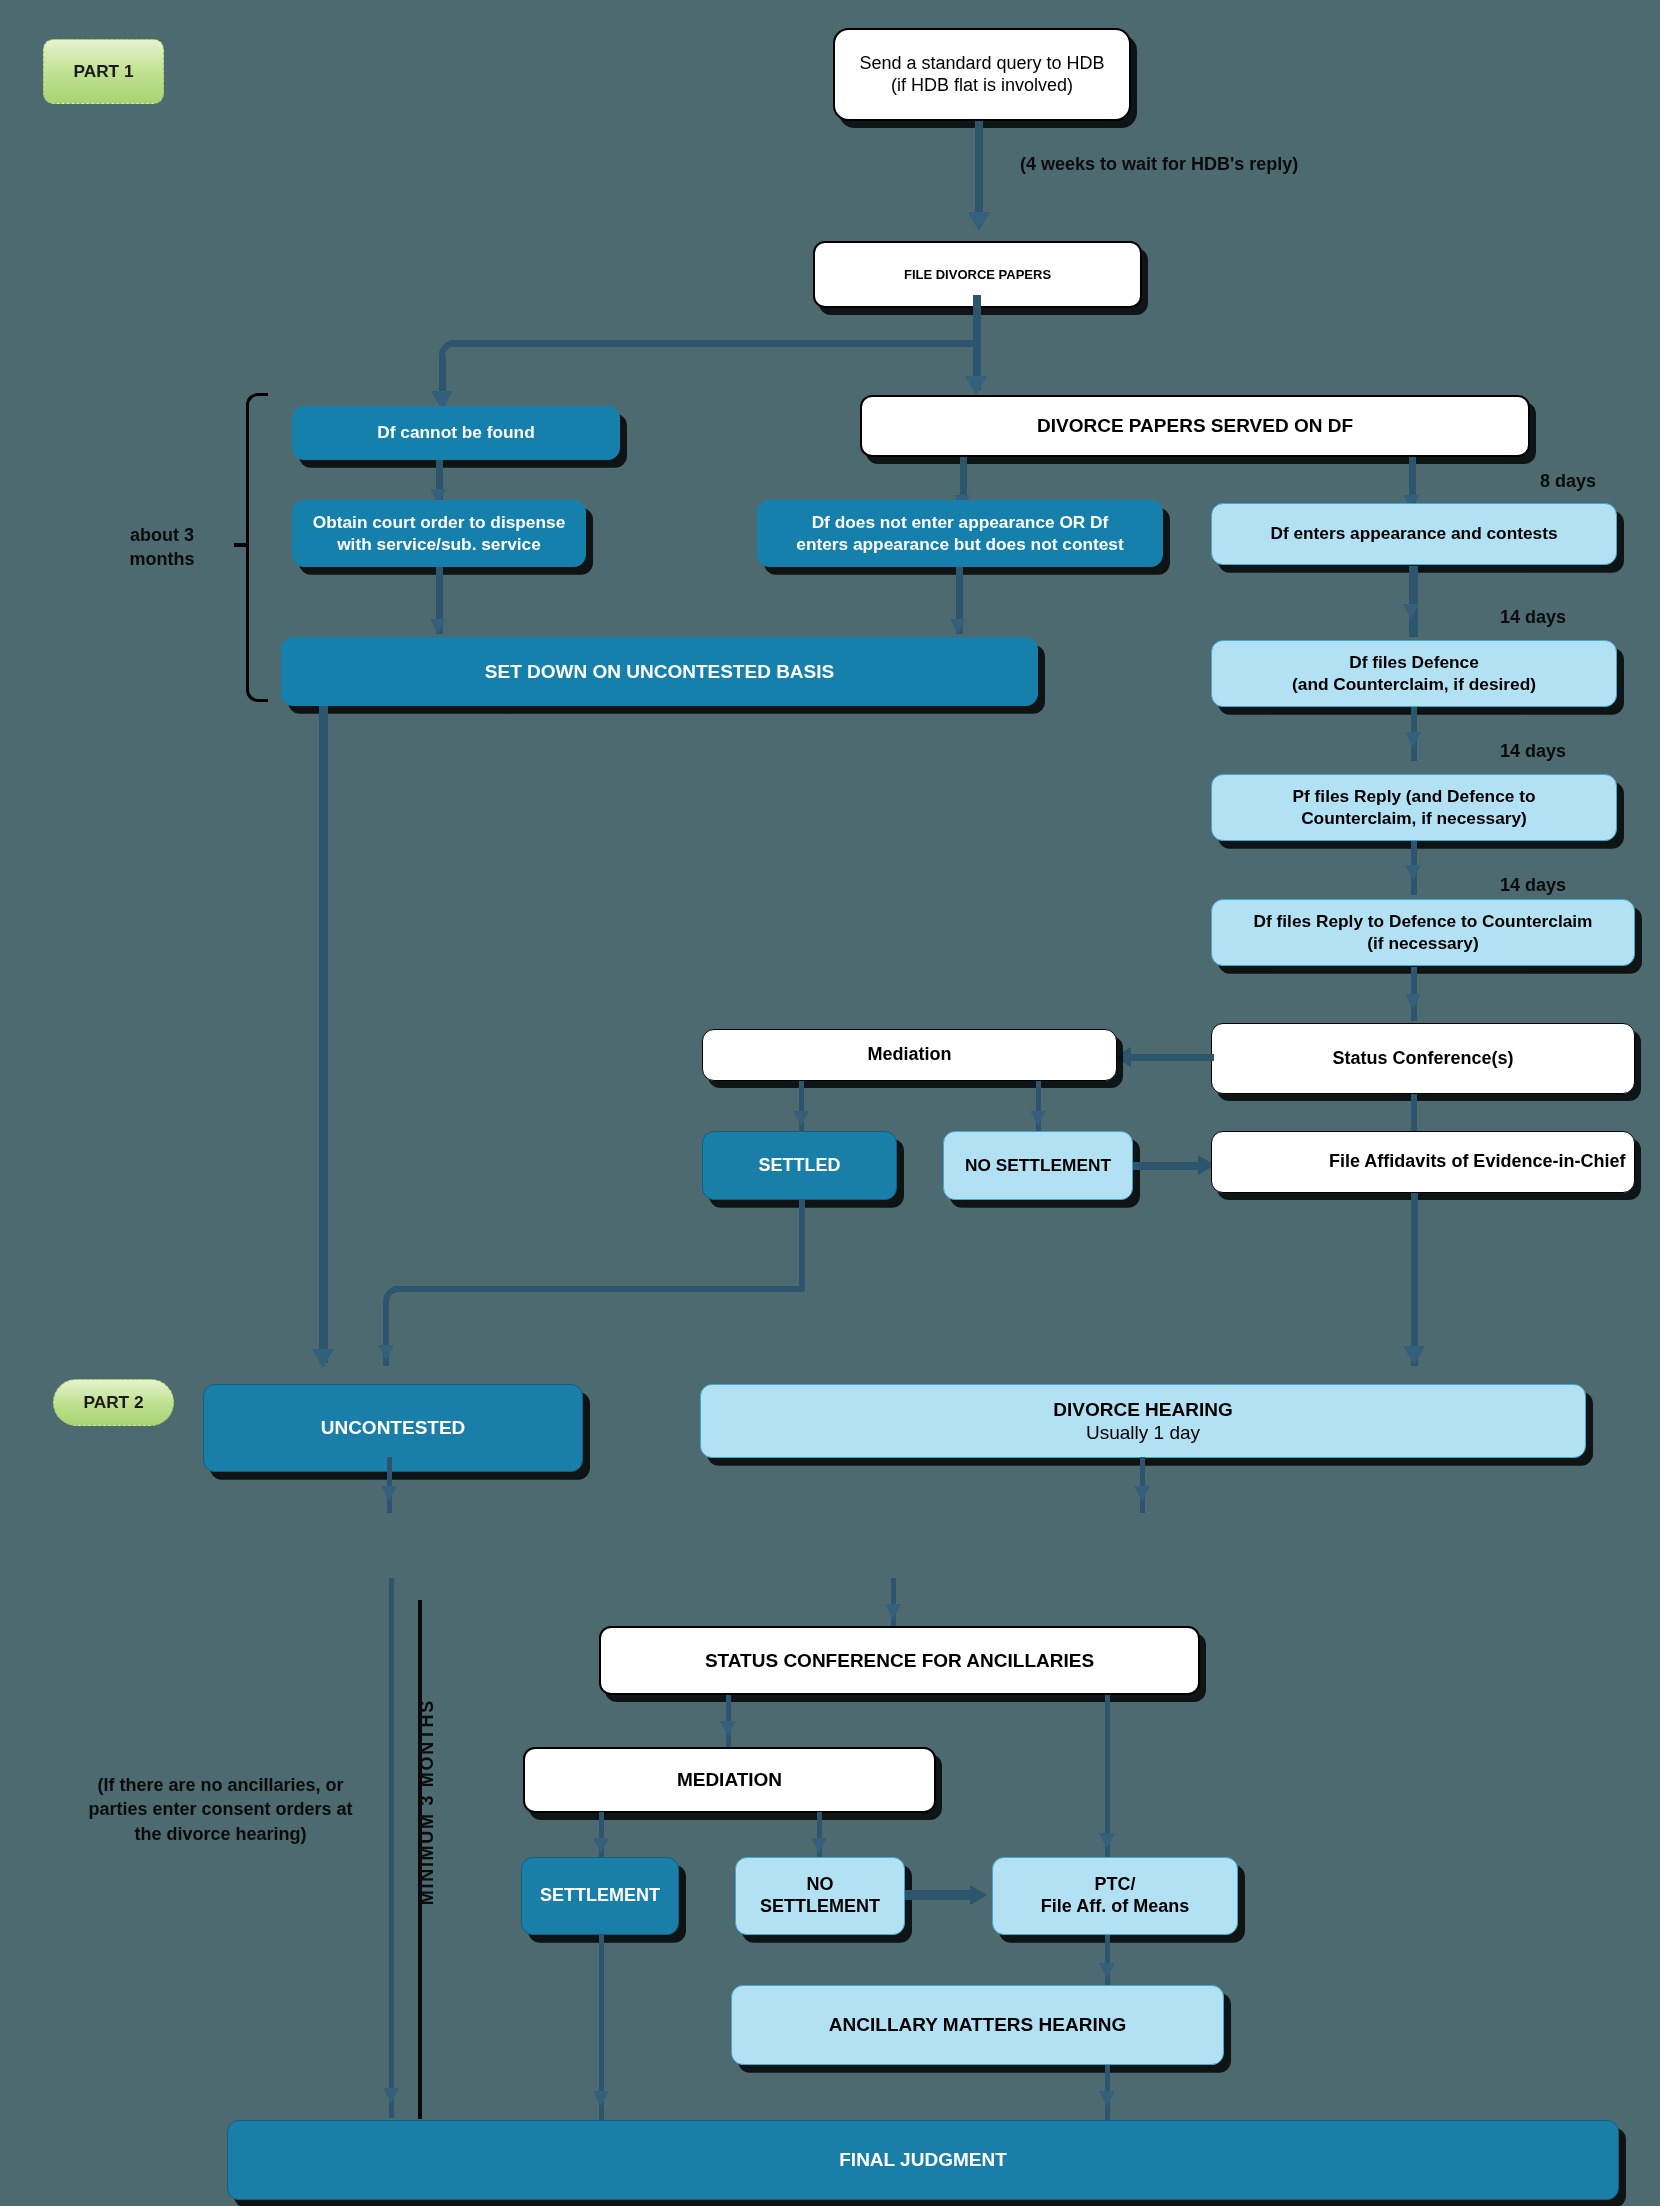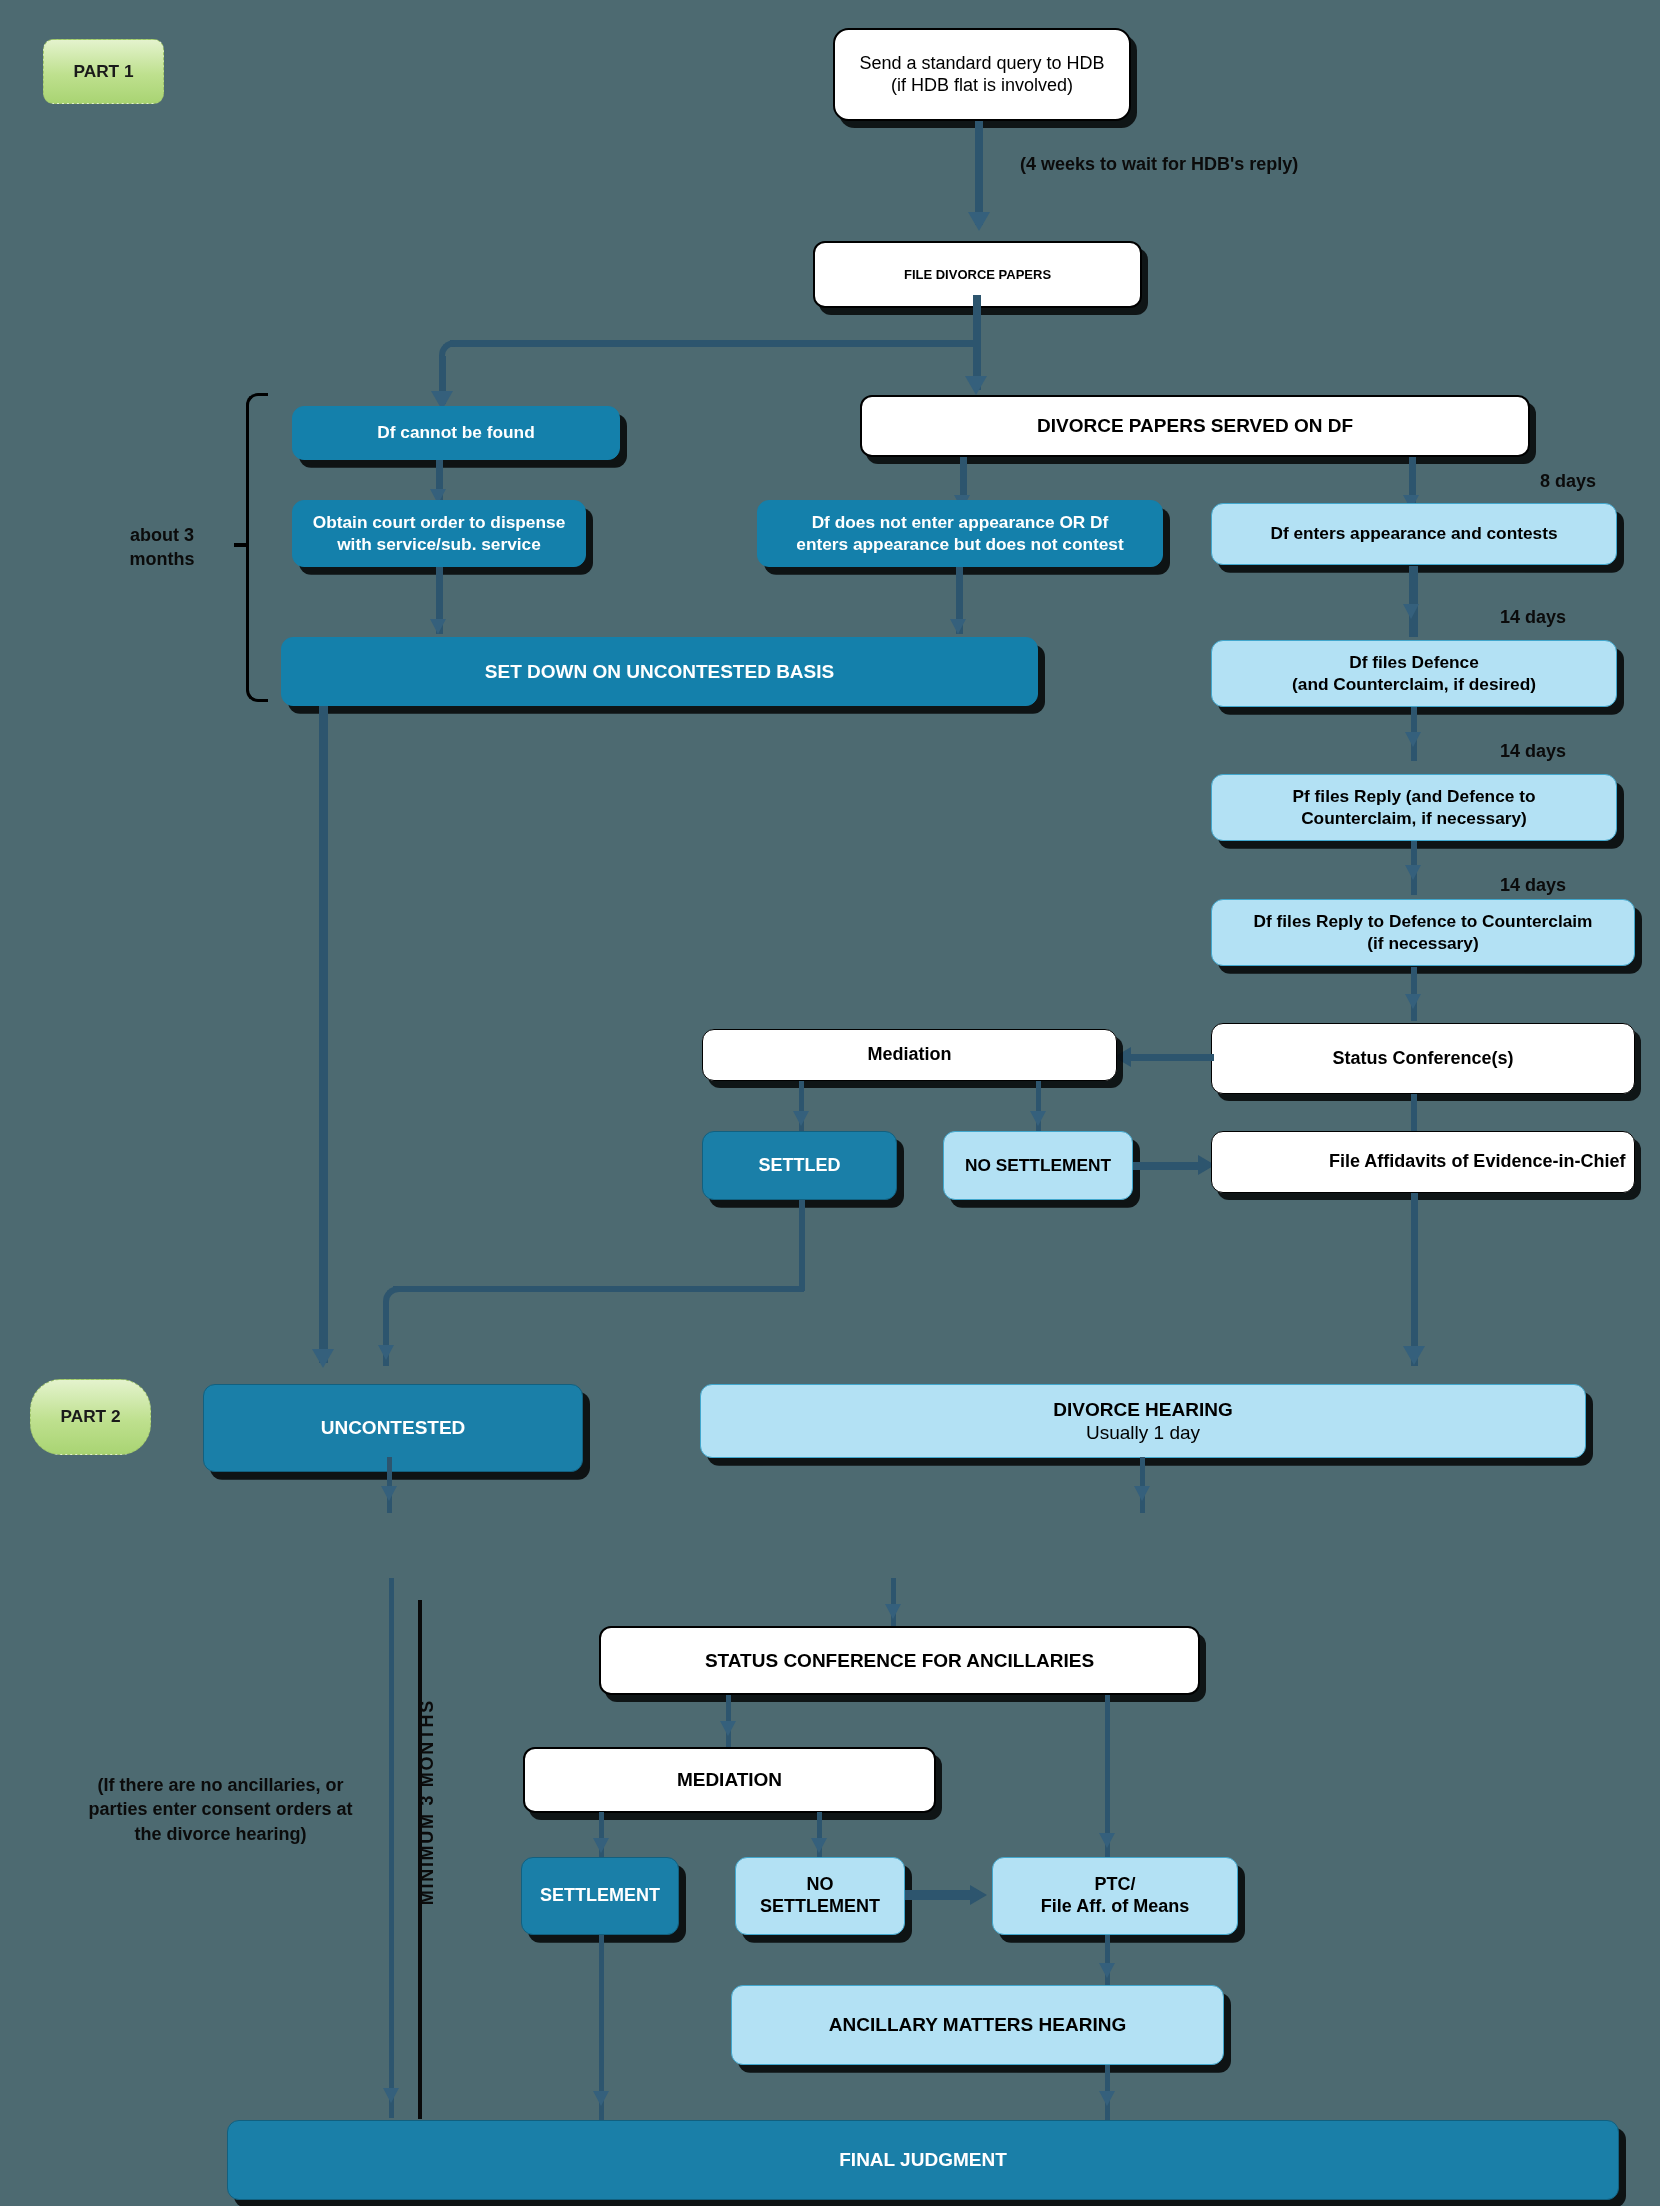--- a/index.html
+++ b/index.html
@@ -140,21 +140,21 @@
 </style>
 </head>
 <body>
 
 <div id="canvas">
 
   <div class="node n-green" style="left:43px;top:39px;width:121px;height:65px;font-size:17.3px;">
     <span class="lbl">PART 1</span>
   </div>
 
-  <div class="node n-green" style="left:30px;top:1379px;width:121px;height:76px;font-size:17.3px;border-radius:31px;">
+  <div class="node n-green" style="left:53px;top:1379px;width:121px;height:47px;font-size:17.3px;border-radius:31px;">
     <span class="lbl">PART 2</span>
   </div>
 
   <div class="node n-white" style="left:833px;top:28px;width:298px;height:93px;font-size:18px;font-weight:normal;border-radius:15.6px;">
     <span class="lbl">
       <span>Send a standard query to HDB</span><br>
       <span>(if HDB flat is involved)</span>
     </span>
   </div>
 

